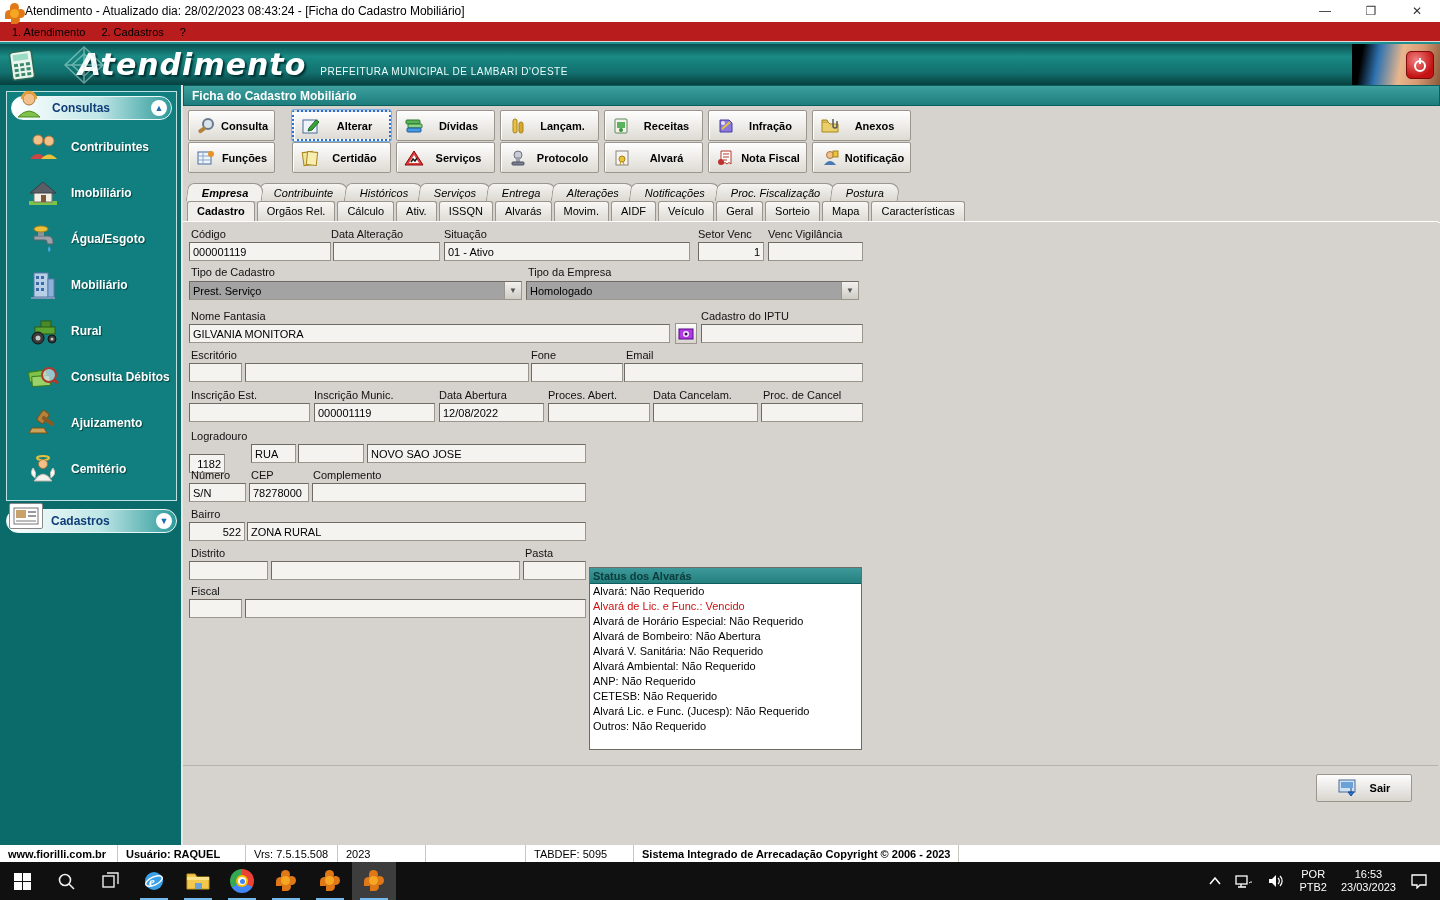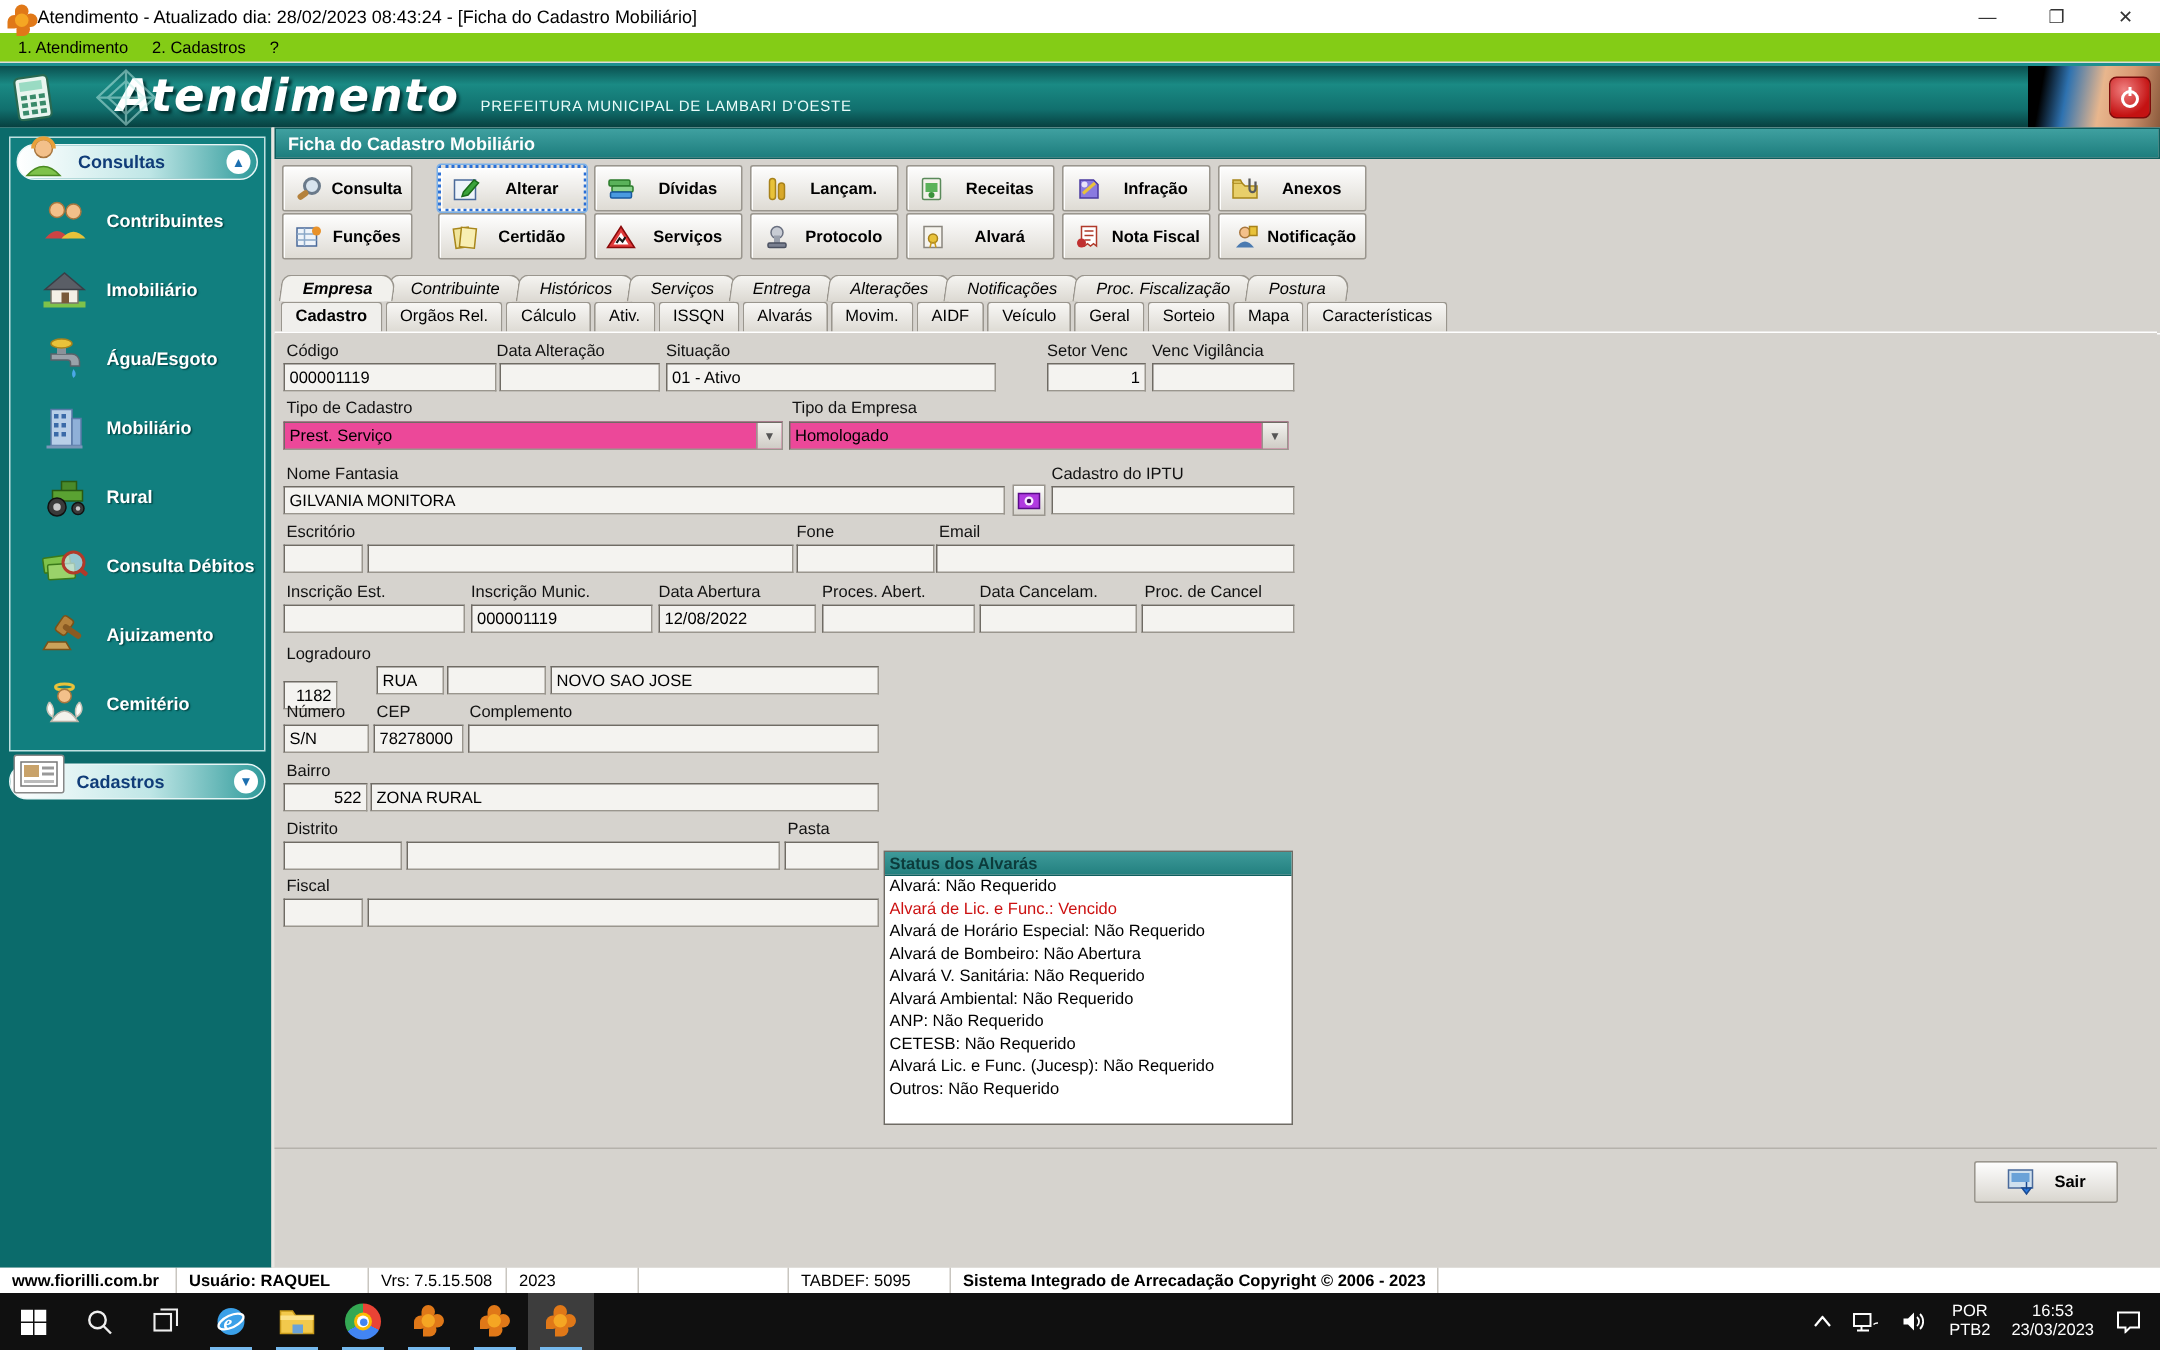--- a/index.html
+++ b/index.html
@@ -8,21 +8,21 @@
   .screen { width:1440px; height:900px; display:flex; flex-direction:column; background:#d6d3ce; }
 
   
   .titlebar { height:22px; background:#ffffff; display:flex; align-items:center; padding-left:4px; flex:0 0 auto; }
   .titlebar .ticon { width:16px; height:16px; margin-right:5px; }
   .titlebar .ttext { font-size:12px; }
   .wincontrols { margin-left:auto; display:flex; height:100%; }
   .wincontrols div { width:46px; display:flex; align-items:center; justify-content:center; font-size:12px; color:#333; }
 
   
-  .menubar { height:20px; background:#84cc16; display:flex; align-items:center; padding-left:4px; border-bottom:1px solid #e0ddd8; flex:0 0 auto; }
+  .menubar { height:20px; background:#b91c1c; display:flex; align-items:center; padding-left:4px; border-bottom:1px solid #e0ddd8; flex:0 0 auto; }
   .menubar .mitem { padding:2px 8px; }
   .tealline { height:2px; background:#1d8f8f; flex:0 0 auto; }
 
   
   .banner { height:41px; flex:0 0 auto; position:relative; overflow:hidden;
     background:linear-gradient(180deg,#0a4f4f 0%, #1a8a84 30%, #11706e 70%, #073f3f 100%); display:flex; align-items:center; }
   .banner .calc { width:30px; height:32px; margin-left:8px; }
   .banner .diamond { position:absolute; left:64px; top:2px; opacity:.5; }
   .banner .appname { font-size:30px; font-weight:bold; font-style:italic; color:#fff; margin-left:40px;
     text-shadow:2px 2px 2px #033; letter-spacing:1px; font-family:"DejaVu Sans", sans-serif; }
@@ -81,21 +81,21 @@
   .stab.sel { background:#f0efec; font-weight:bold; border-bottom:1px solid #f0efec; }
 
   
   .formpanel { position:absolute; left:0; top:136px; right:2px; bottom:80px; background:#d6d3ce;
     border-top:1px solid #fff; }
   .flabel { position:absolute; font-size:11px; color:#111; white-space:nowrap; }
   .fin { position:absolute; height:19px; background:#f4f3f0; border:1px solid #9a968e;
     border-top-color:#6f6b64; border-left-color:#6f6b64; font-family:"Liberation Sans",sans-serif;
     font-size:11px; padding:0 3px; color:#000; }
   .fin.num { text-align:right; }
-  .combo { position:absolute; height:19px; background:#ec4899; border:1px solid #9a968e; border-top-color:#6f6b64;
+  .combo { position:absolute; height:19px; background:#a3a3a3; border:1px solid #9a968e; border-top-color:#6f6b64;
     border-left-color:#6f6b64; display:flex; align-items:center; padding-left:3px; }
   .combo .arrow { margin-left:auto; width:17px; height:100%; background:linear-gradient(180deg,#f2f1ee,#cfccc5);
     border-left:1px solid #9a968e; display:flex; align-items:center; justify-content:center; color:#555; font-size:8px; }
   .iconbtn { position:absolute; width:22px; height:21px; background:linear-gradient(180deg,#fdfdfc,#d8d5ce);
     border:1px solid #9a968e; display:flex; align-items:center; justify-content:center; cursor:pointer; }
 
   
   .alvbox { position:absolute; left:406px; top:345px; width:273px; height:183px; background:#fff;
     border:1px solid #6f6b64; }
   .alvhead { height:16px; background:linear-gradient(180deg,#3e9a9a,#23807f); color:#0c3b3b; font-weight:bold;
@@ -491,21 +491,21 @@
         <div class="stab">Características</div>
       </div>
 
       <div class="formpanel">
 
         <span class="flabel" style="left:8px;top:6px">Código</span>
         <input class="fin" style="left: 6px; top: 20px; width: 142px;" readonly="" value="000001119">
         <span class="flabel" style="left:148px;top:6px">Data Alteração</span>
         <input class="fin" style="left: 150px; top: 20px; width: 107px;" readonly="" value="">
         <span class="flabel" style="left:261px;top:6px">Situação</span>
-        <input class="fin" style="left: 261px; top: 20px; width: 220px;" readonly="" value="01 - Ativo">
+        <input class="fin" style="left: 261px; top: 20px; width: 246px;" readonly="" value="01 - Ativo">
         <span class="flabel" style="left:515px;top:6px">Setor Venc</span>
         <input class="fin num" style="left: 515px; top: 20px; width: 66px;" readonly="" value="1">
         <span class="flabel" style="left:585px;top:6px">Venc Vigilância</span>
         <input class="fin" style="left: 585px; top: 20px; width: 95px;" readonly="" value="">
 
         <span class="flabel" style="left:8px;top:44px">Tipo de Cadastro</span>
         <div class="combo" style="left:6px;top:59px;width:333px">
           <span>Prest. Serviço</span>
           <span class="arrow">▼</span>
         </div>

